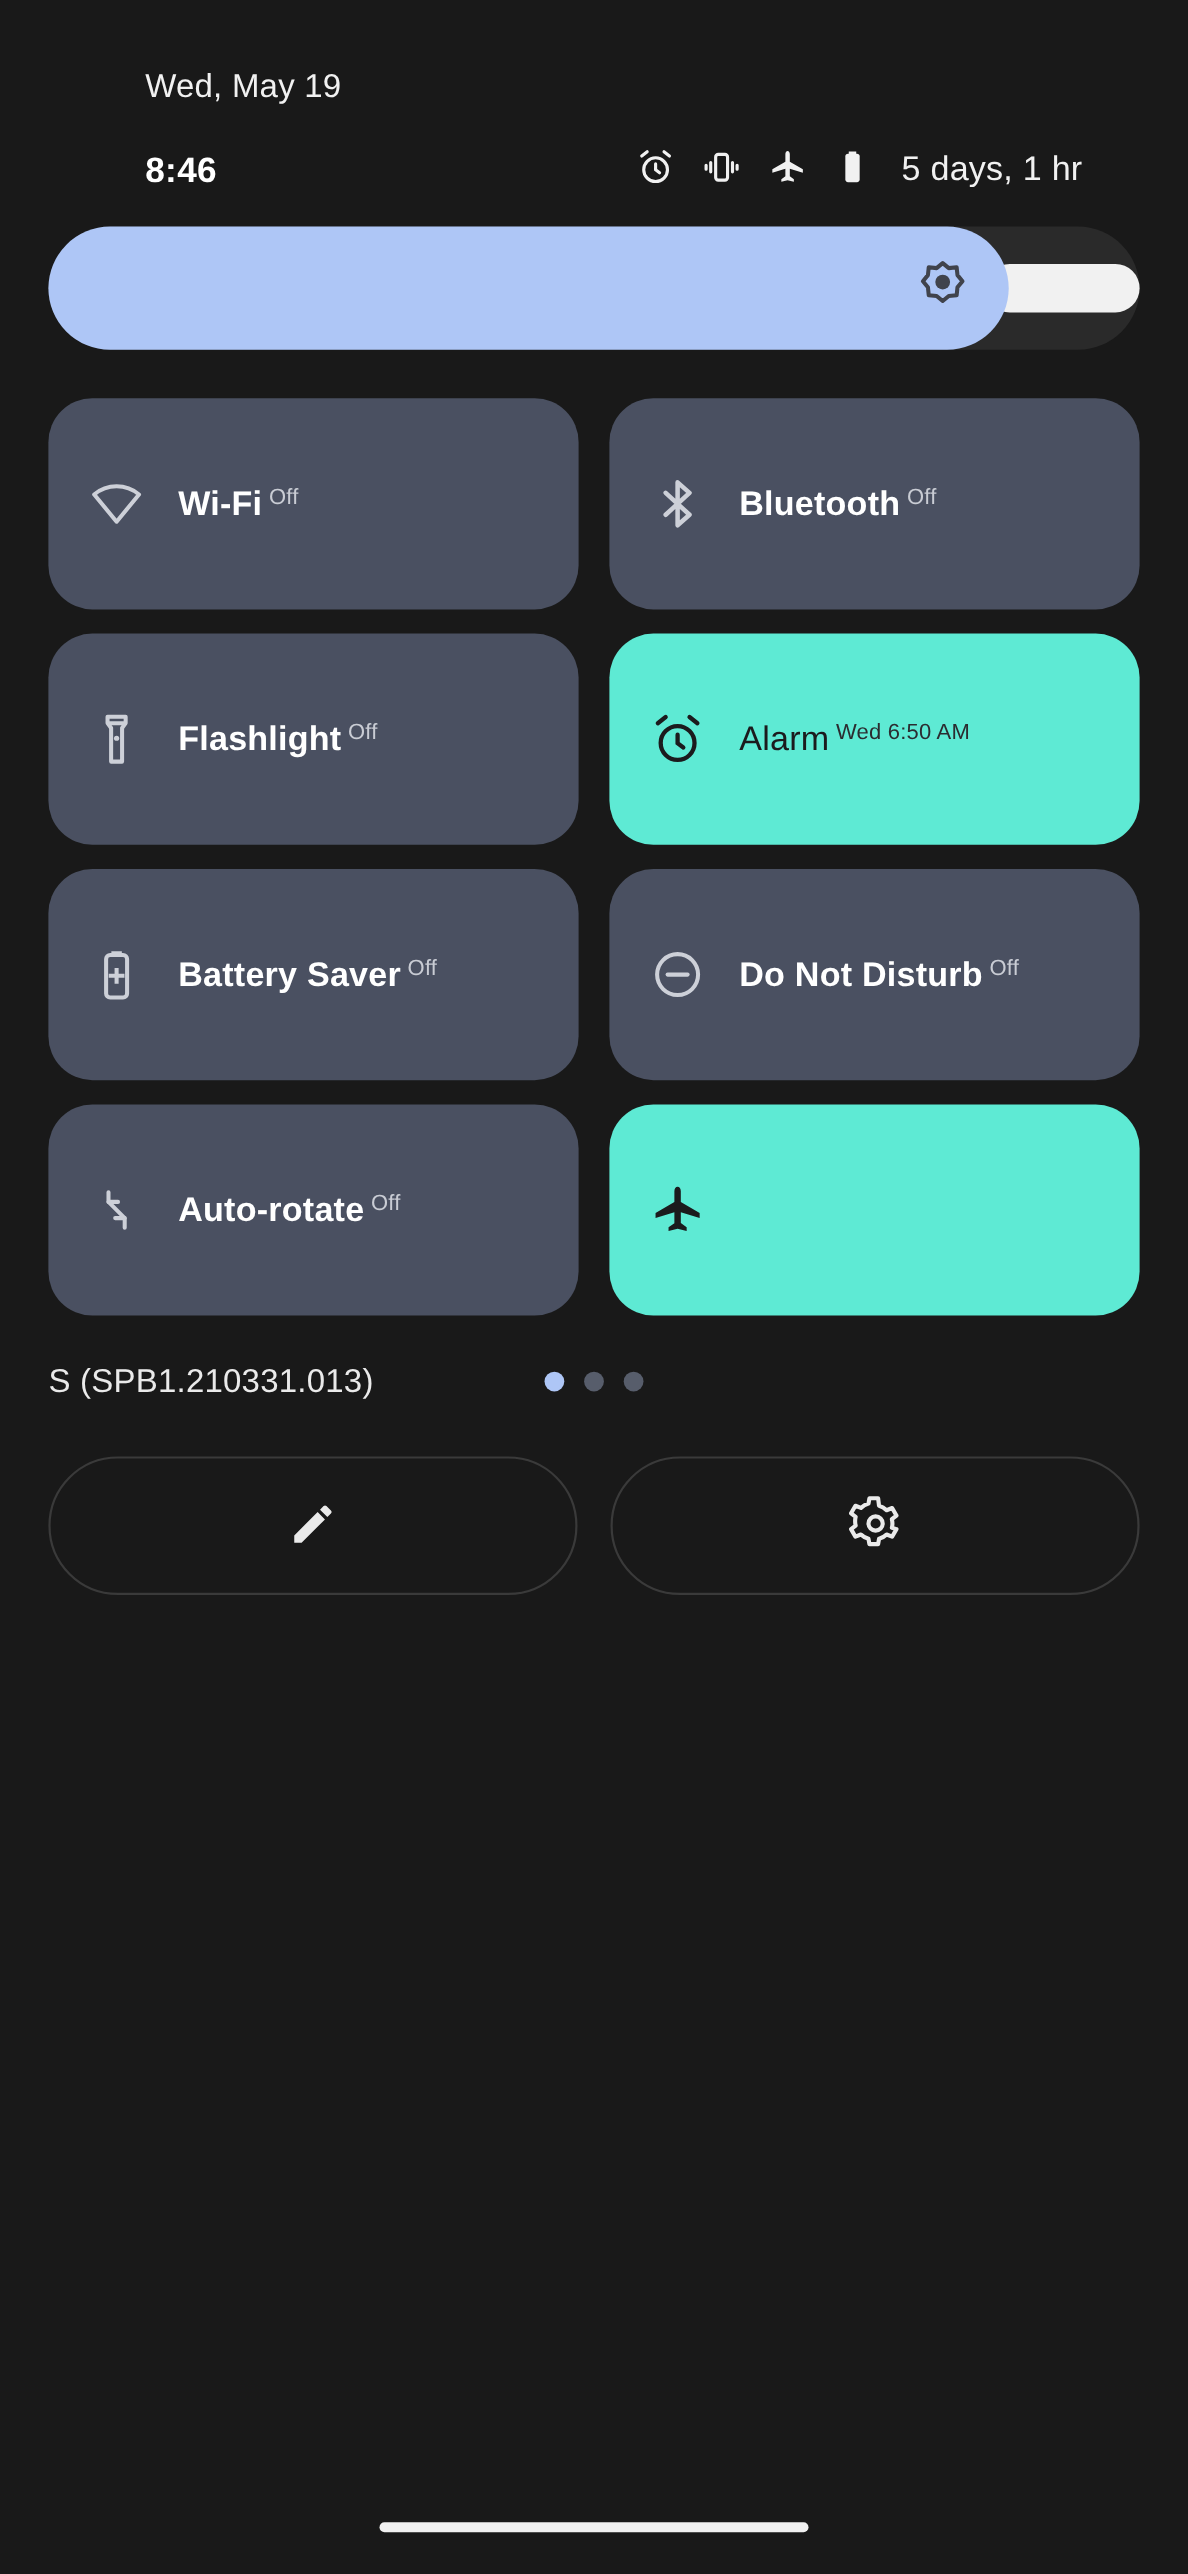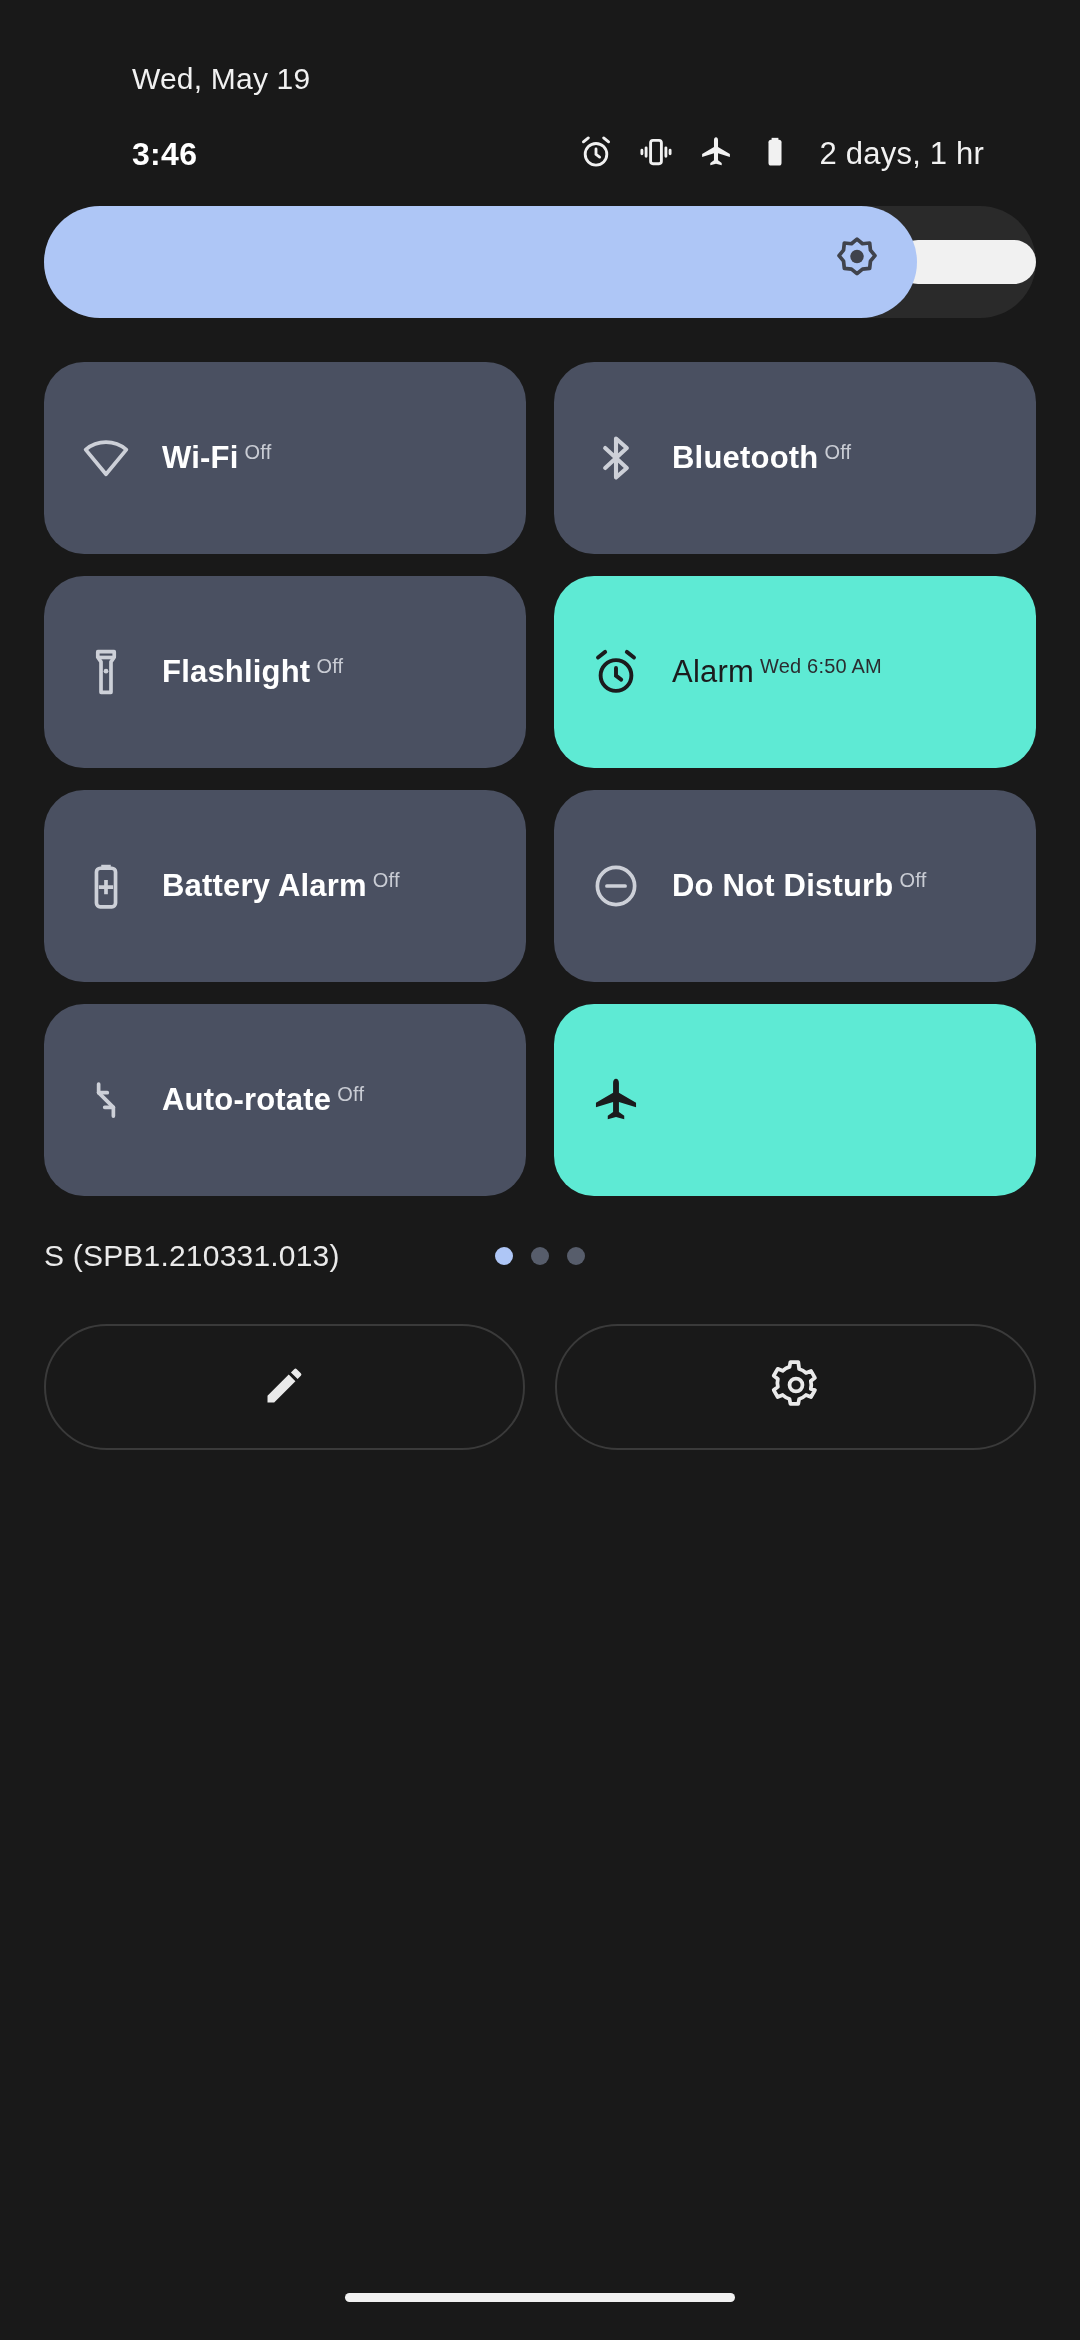--- a/index.html
+++ b/index.html
@@ -99,21 +99,21 @@
 </head>
 <body>
 
 <div class="screen">
 
   <div class="date-row">
     <span class="date-text">Wed, May 19</span>
   </div>
 
   <div class="status-bar">
-    <span class="status-time">3:46</span>
+    <span class="status-time">8:46</span>
     <div class="status-right">
 
       <span class="status-icon">
         <svg width="36" height="36" viewBox="0 0 24 24" fill="none" stroke="#f1f1f1" stroke-width="1.9" stroke-linecap="round">
           <circle cx="12" cy="13.5" r="7.2"></circle>
           <path d="M12 10v3.6l2.4 1.8"></path>
           <path d="M3.6 5.2 6.9 2.6"></path>
           <path d="M20.4 5.2 17.1 2.6"></path>
         </svg>
       </span>
@@ -131,21 +131,21 @@
         </svg>
       </span>
 
       <span class="status-icon">
         <svg width="34" height="34" viewBox="0 0 24 24" fill="#f1f1f1">
           <path d="M9.6 2h4.8v1.8H9.6z"></path>
           <rect x="7.4" y="3.4" width="9.2" height="18.2" rx="1.8"></rect>
         </svg>
       </span>
 
-      <span class="battery-text">2 days, 1 hr</span>
+      <span class="battery-text">5 days, 1 hr</span>
     </div>
   </div>
 
   <div class="brightness-wrap">
     <div class="bright-track"></div>
     <div class="bright-remain"></div>
     <div class="bright-fill">
       <span>
         <svg width="52" height="52" viewBox="0 0 24 24" fill="none" stroke="#40434c" stroke-width="1.7" stroke-linejoin="round">
           <path d="M12 2.4l2.55 2.1 3.3-.35.35 3.3 2.1 2.55-2.1 2.55-.35 3.3-3.3.35L12 18.3l-2.55-2.1-3.3-.35-.35-3.3L3.7 10l2.1-2.55.35-3.3 3.3.35z"></path>
@@ -212,21 +212,21 @@
 
     <div class="tile">
       <span class="tile-icon">
         <svg width="52" height="52" viewBox="0 0 24 24" fill="none" stroke="#cdd0d8" stroke-width="1.7" stroke-linejoin="round">
           <path d="M9.8 2.2h4.4v1.6H9.8z" fill="#cdd0d8" stroke="none"></path>
           <rect x="7.6" y="3.8" width="8.8" height="17.8" rx="1.7"></rect>
           <path d="M12 9.2v6.6M8.7 12.5h6.6"></path>
         </svg>
       </span>
       <span class="tile-text">
-        <span class="tile-label">Battery Alarm</span>
+        <span class="tile-label">Battery Saver</span>
         <span class="tile-state">Off</span>
       </span>
     </div>
 
     <div class="tile">
       <span class="tile-icon">
         <svg width="52" height="52" viewBox="0 0 24 24" fill="none" stroke="#cdd0d8" stroke-width="1.7" stroke-linecap="round">
           <circle cx="12" cy="12" r="8.6"></circle>
           <path d="M7.8 12h8.4"></path>
         </svg>

